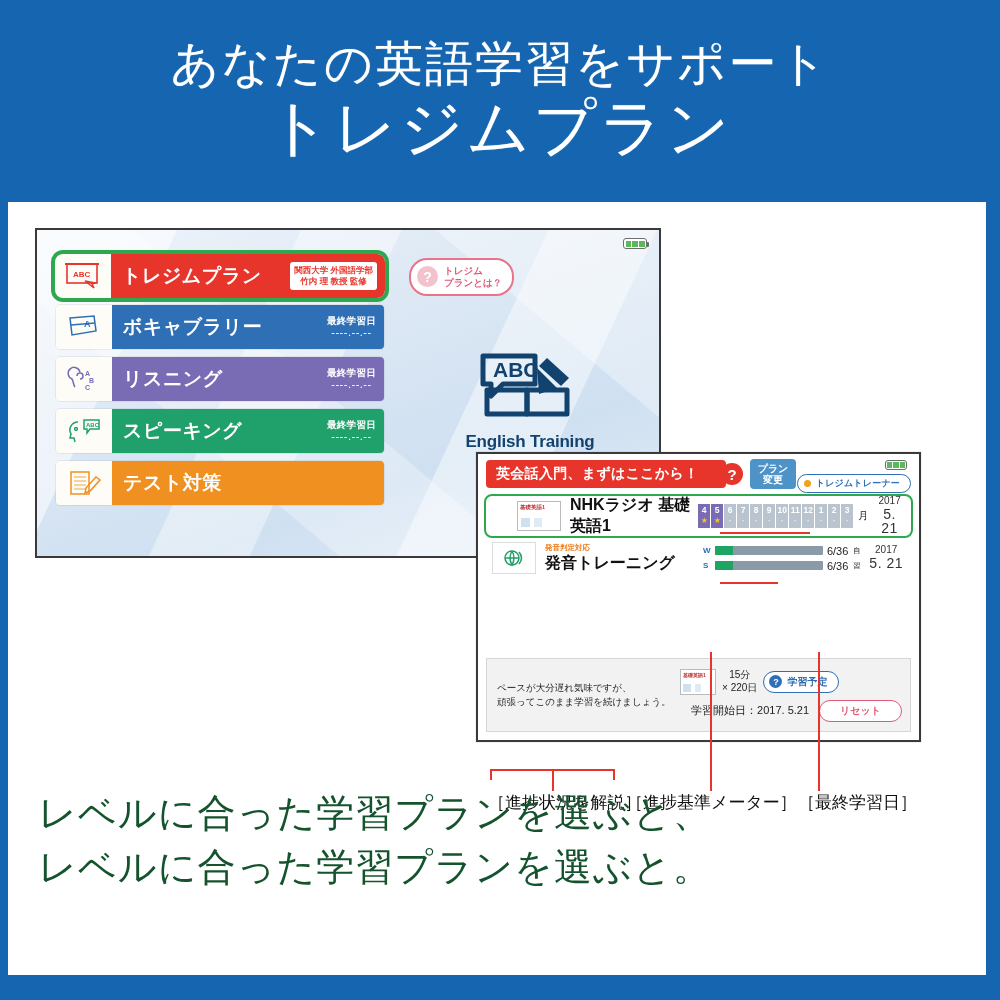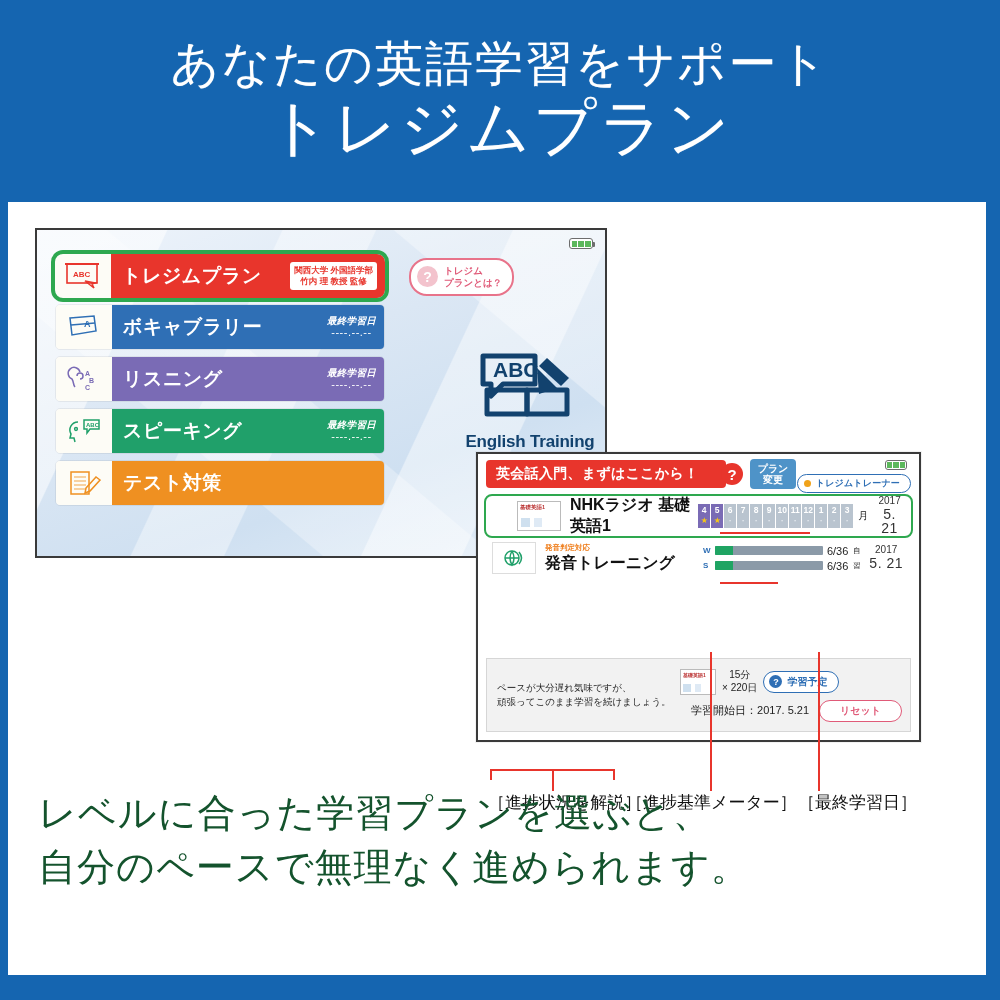--- a/index.html
+++ b/index.html
@@ -27,21 +27,21 @@
   }
 
   
   .card{
     position:absolute;left:8px;top:202px;width:978px;height:773px;
     background:#ffffff;overflow:hidden;
   }
 
   
   .screen1{
-    position:absolute;left:27px;top:26px;width:572px;height:330px;
+    position:absolute;left:27px;top:26px;width:626px;height:330px;
     background:linear-gradient(160deg,#eef4fb 0%,#dbe7f4 40%,#cfe0f1 70%,#e4eef8 100%);
     border:2px solid #3a3a3a;
     box-sizing:border-box;
   }
   .screen1:before{
     content:"";position:absolute;inset:0;
     background:
       linear-gradient(115deg,rgba(255,255,255,.55) 0 18%,rgba(255,255,255,0) 18.2% 34%,rgba(255,255,255,.4) 34.2% 47%,rgba(255,255,255,0) 47.2% 66%,rgba(255,255,255,.45) 66.2% 80%,rgba(255,255,255,0) 80.2%),
       linear-gradient(-140deg,rgba(255,255,255,.35) 0 22%,rgba(255,255,255,0) 22.2% 52%,rgba(255,255,255,.3) 52.2% 70%,rgba(255,255,255,0) 70.2%);
     pointer-events:none;
@@ -63,21 +63,21 @@
     width:56px;background:#fdfcf6;display:flex;align-items:center;justify-content:center;flex:none;
   }
   .mrow .lbl{
     flex:1;display:flex;align-items:center;padding-left:11px;
     color:#fff;font-size:19px;font-weight:700;letter-spacing:.5px;
   }
   .mrow .right{display:flex;align-items:center;padding-right:8px;}
   .lastday{
     color:#ffffff;text-align:center;line-height:1.05;
   }
-  .lastday .t{font-size:9.5px;font-weight:700;letter-spacing:.3px;font-style:italic;}
+  .lastday .t{font-size:9.5px;font-weight:700;letter-spacing:.3px;}
   .lastday .d{font-size:11px;letter-spacing:.5px;margin-top:1px;}
 
   .m-plan{outline:4px solid #2ea84f;outline-offset:0;border-radius:8px;}
   .m-plan .lbl{background:#e8352c;}
   .m-plan .ico{background:#fdfcf6;}
   .m-vocab .lbl,.m-vocab .right{background:#2f6fb5;}
   .m-listen .lbl,.m-listen .right{background:#7a6bb5;}
   .m-speak .lbl,.m-speak .right{background:#20a06a;}
   .m-test .lbl,.m-test .right{background:#ef9021;}
   .m-vocab,.m-listen,.m-speak,.m-test{border:1px solid rgba(0,0,0,.06);}
@@ -490,17 +490,17 @@
       <div class="stem" style="left:74px;top:22px;height:22px;"></div>
       <div class="stem" style="left:232px;top:-95px;height:139px;"></div>
       <div class="stem" style="left:340px;top:-95px;height:139px;"></div>
       <div class="clabel" style="left:10px;top:44px;">［進捗状況を解説］</div>
       <div class="clabel" style="left:148px;top:44px;">［進捗基準メーター］</div>
       <div class="clabel" style="left:320px;top:44px;">［最終学習日］</div>
     </div>
 
     <div class="copy">
       <div>レベルに合った学習プランを選ぶと、</div>
-      <div>自分のペースで無理なく進められます。</div>
+      <div>レベルに合った学習プランを選ぶと。</div>
     </div>
 
   </div>
 </div>
 
 </body></html>

